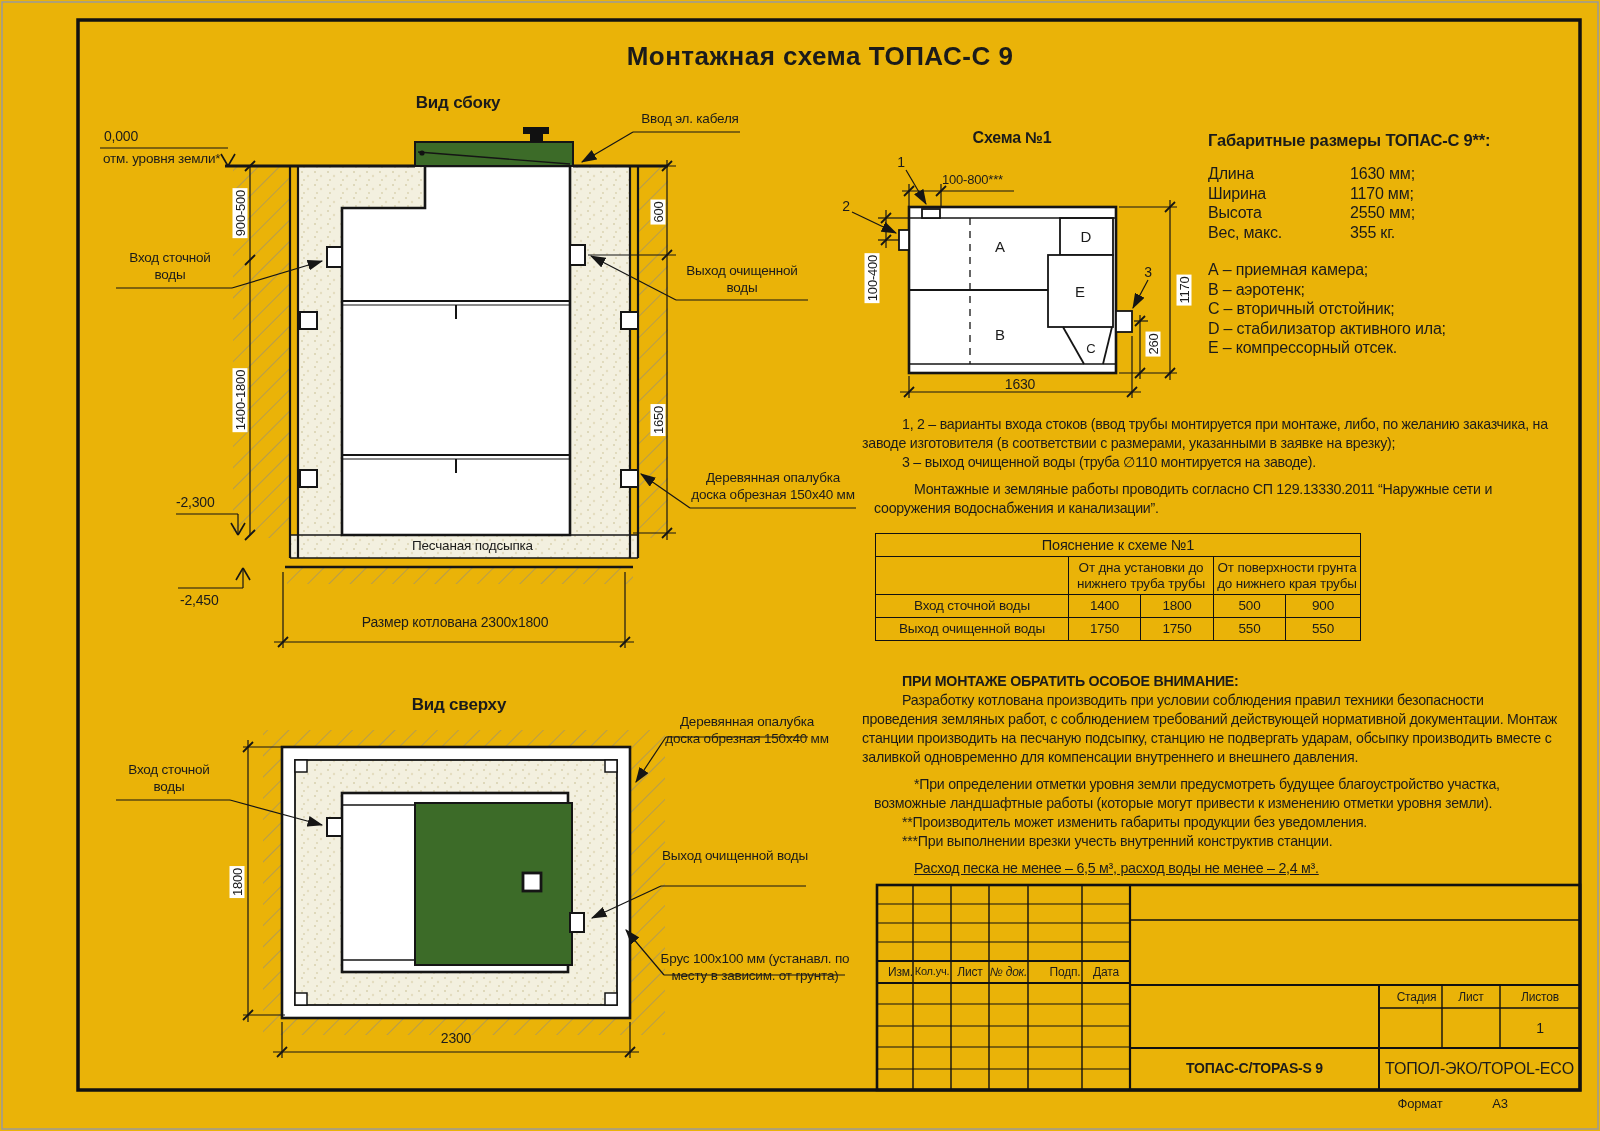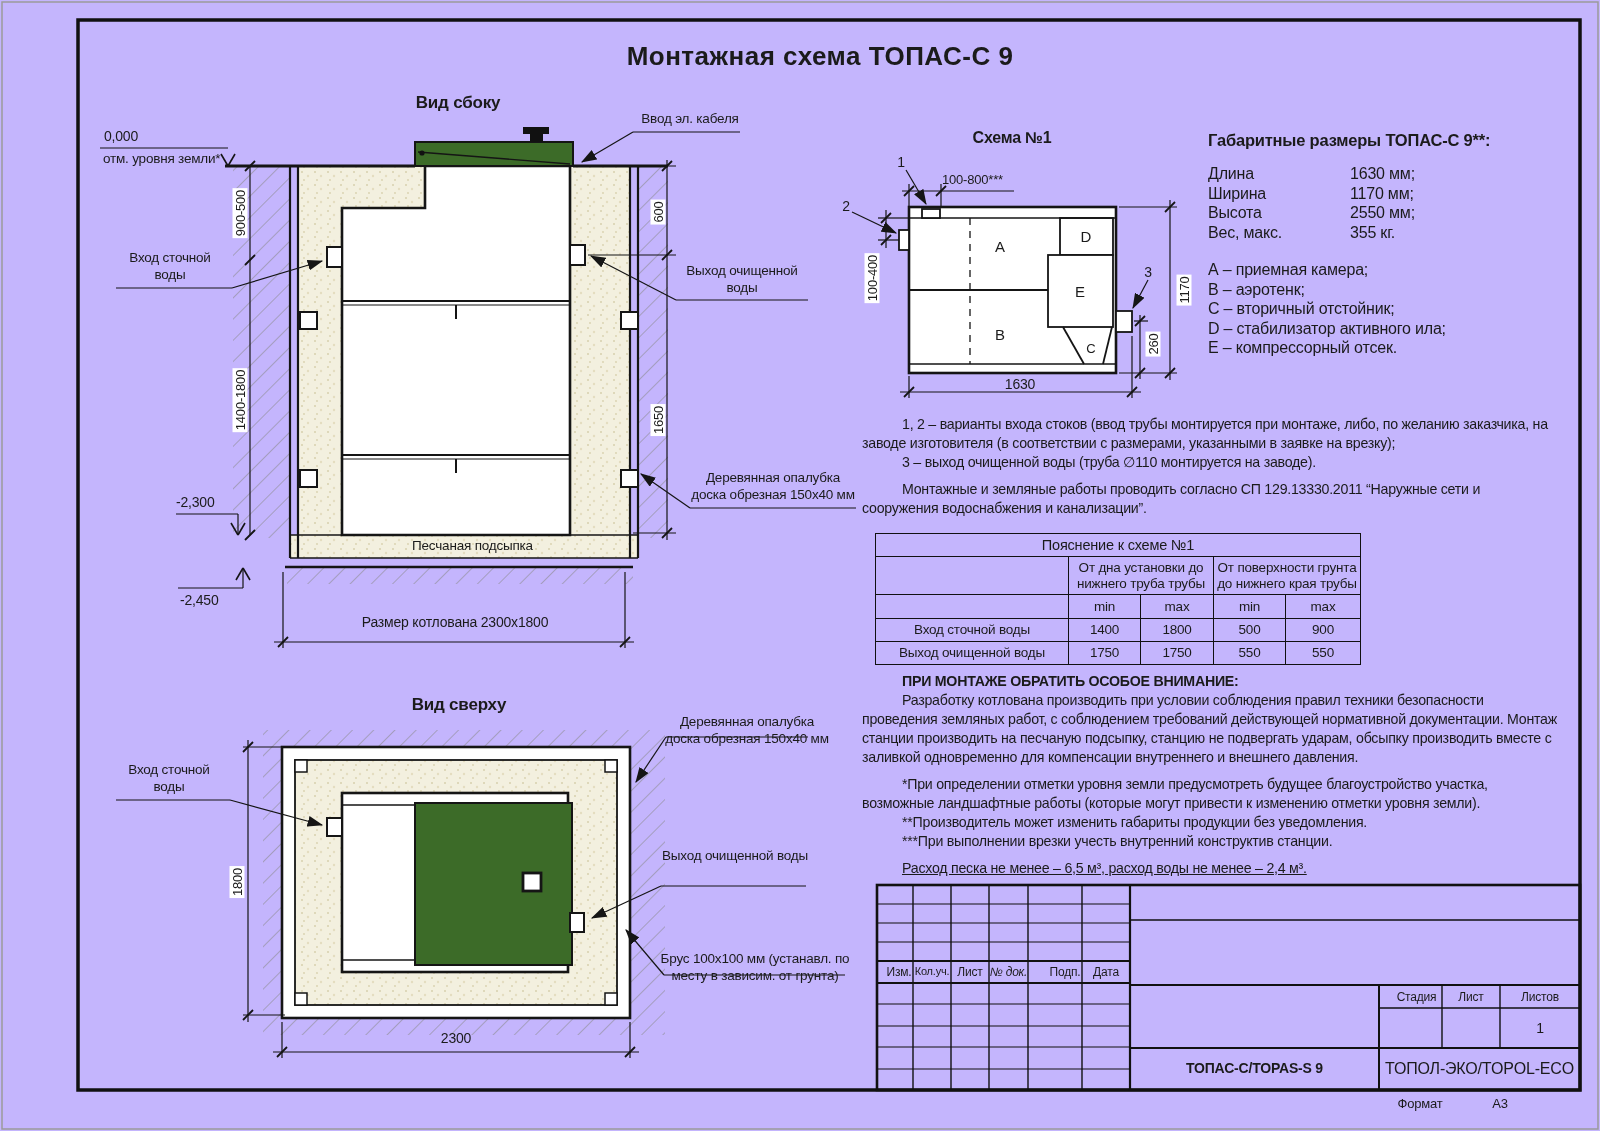--- a/index.html
+++ b/index.html
@@ -1,30 +1,30 @@
 <!DOCTYPE html>
 <html><head>
 <meta charset="utf-8">
 <style>
   html,body{margin:0;padding:0;background:#fff;}
-  #sheet{position:relative;width:1600px;height:1131px;background:#c4b5fd;
+  #sheet{position:relative;width:1600px;height:1131px;background:#eab308;
          font-family:"Liberation Sans",sans-serif;color:#1b1b1b;overflow:hidden;}
   #linework{position:absolute;left:0;top:0;}
   .lbl{position:absolute;font-size:13.5px;line-height:1.25;text-align:center;letter-spacing:-0.2px;}
   .lft{text-align:center;}
   .vlbl{position:absolute;font-size:13px;white-space:nowrap;background:#fff;padding:0 2px;
         transform:translate(-50%,-50%) rotate(-90deg);letter-spacing:-0.2px;}
   .big{font-size:26px;font-weight:bold;letter-spacing:0.5px;}
   .vtitle{font-size:17px;font-weight:bold;}
   .dimnum{font-size:14px;}
   .info{position:absolute;font-size:16px;line-height:19.5px;letter-spacing:-0.2px;}
   .inforow span.k{display:inline-block;width:142px;}
   .notes{position:absolute;font-size:14.2px;line-height:19px;letter-spacing:-0.25px;}
   .notes p{margin:0;text-indent:40px;}
-  .notes p.gap{margin-top:8px;}
+  .notes p.gap{margin-top:8px;margin-left:12px;}
   .notes .hdr{font-weight:bold;text-indent:40px;}
   .underl{text-decoration:underline;}
   table.expl{position:absolute;left:875px;top:533px;border-collapse:collapse;
              font-size:13.5px;letter-spacing:-0.2px;table-layout:fixed;}
   table.expl td{border:1.6px solid #111;text-align:center;vertical-align:middle;padding:0 2px;line-height:1.15;}
   table.expl td.t{font-size:14.5px;height:22px;}
   .tb-text{position:absolute;font-size:12px;text-align:center;letter-spacing:-0.2px;}
   .schLetter{position:absolute;font-size:15px;transform:translate(-50%,-50%);}
 </style>
 </head>
@@ -338,27 +338,20 @@
       </colgroup>
   <tbody>
         <tr>
           <td colspan="5" class="t">Пояснение к схеме №1</td>
         </tr>
   <tr style="height:38px">
     <td></td>
     <td colspan="2">От дна установки до нижнего труба трубы</td>
     <td colspan="2">От поверхности грунта до нижнего края трубы</td>
   </tr>
-  <tr style="height:24px">
-    <td></td>
-    <td>min</td>
-    <td>max</td>
-    <td>min</td>
-    <td>max</td>
-  </tr>
   <tr style="height:23px">
     <td>Вход сточной воды</td>
     <td>1400</td>
     <td>1800</td>
     <td>500</td>
     <td>900</td>
   </tr>
   <tr style="height:23px">
     <td>Выход очищенной воды</td>
     <td>1750</td>
@@ -371,21 +364,21 @@
 
 <div class="notes" style="left:862px;top:672px;width:697px;">
   <p class="hdr">ПРИ МОНТАЖЕ ОБРАТИТЬ ОСОБОЕ ВНИМАНИЕ:</p>
   <p>Разработку котлована производить при условии соблюдения правил техники безопасности проведения земляных работ, с соблюдением требований действующей нормативной документации. Монтаж станции производить на песчаную подсыпку, станцию не подвергать ударам, обсыпку производить вместе с заливкой одновременно для компенсации внутреннего и внешнего давления.</p>
   <p class="gap">*При определении отметки уровня земли предусмотреть будущее благоустройство участка, возможные ландшафтные работы (которые могут привести к изменению отметки уровня земли).</p>
   <p>**Производитель может изменить габариты продукции без уведомления.</p>
   <p>***При выполнении врезки учесть внутренний конструктив станции.</p>
   <p class="gap underl">Расход песка не менее – 6,5 м³, расход воды не менее – 2,4 м³.</p>
 </div>
 
-<div class="tb-text" style="left:877px;top:965px;width:44px;">Изм.</div>
+<div class="tb-text" style="left:877px;top:965px;width:36px;text-align:right;">Изм.</div>
 <div class="tb-text" style="left:913px;top:965px;width:38px;font-size:11px;">Кол.уч.</div>
 <div class="tb-text" style="left:951px;top:965px;width:38px;">Лист</div>
 <div class="tb-text" style="left:989px;top:965px;width:39px;font-style:italic;">№ док.</div>
 <div class="tb-text" style="left:1028px;top:965px;width:74px;">Подп.</div>
 <div class="tb-text" style="left:1082px;top:965px;width:48px;">Дата</div>
 <div class="tb-text" style="left:1130px;top:1060px;width:249px;font-size:14px;font-weight:bold;">ТОПАС-С/TOPAS-S 9</div>
 <div class="tb-text" style="left:1379px;top:990px;width:63px;padding-left:6px;">Стадия</div>
 <div class="tb-text" style="left:1442px;top:990px;width:58px;">Лист</div>
 <div class="tb-text" style="left:1500px;top:990px;width:80px;">Листов</div>
 <div class="tb-text" style="left:1500px;top:1020px;width:80px;font-size:14px;">1</div>

